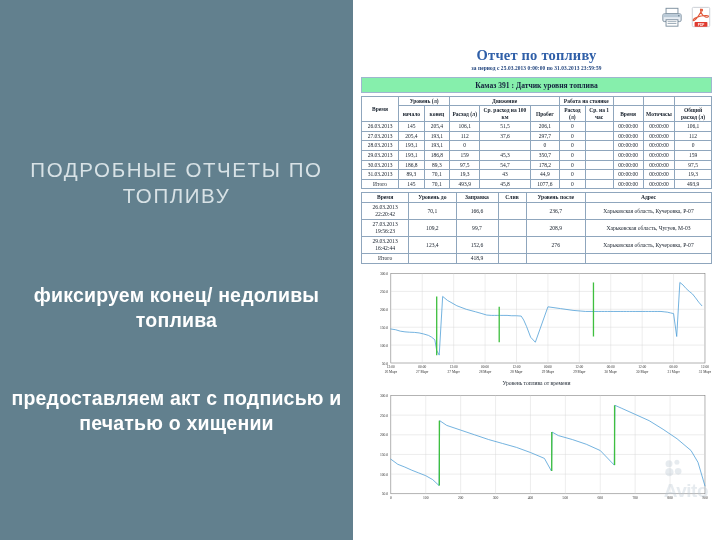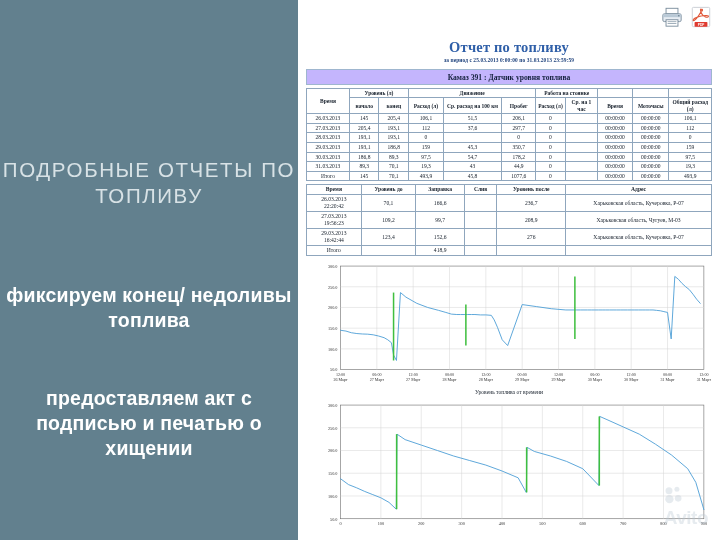--- a/index.html
+++ b/index.html
@@ -5,21 +5,21 @@
   html,body{margin:0;padding:0;}
   body{
     width:720px;height:540px;overflow:hidden;
     font-family:"Liberation Sans",sans-serif;
     background:#ffffff;
   }
   .stage{position:relative;width:720px;height:540px;display:flex;}
 
   
   .left-panel{
-    width:298px;height:540px;
+    width:353px;height:540px;
     background:#62808e;
     position:relative;
     flex:0 0 auto;
     box-sizing:border-box;
     padding:0 14px;
   }
   .headline{
     position:absolute;left:0;right:0;top:157px;
     text-align:center;
     color:#d8e2e6;
@@ -45,21 +45,21 @@
     font-weight:700;
     line-height:25px;
     letter-spacing:.2px;
   }
 
   
   .report{
     flex:1 1 auto;position:relative;height:540px;
     background:#ffffff;
     box-sizing:border-box;
-    padding:8px 6px;
+    padding:16px 6px;
     overflow:hidden;
   }
   .toolbar{
     position:absolute;right:8px;top:6px;
     display:flex;gap:7px;align-items:flex-start;
   }
   .ico{width:22px;height:22px;display:block;}
 
   .rpt-title{
     text-align:center;
@@ -77,21 +77,21 @@
     font-family:"Liberation Serif",serif;
     font-weight:700;
     font-size:5.4px;
     margin:1px 0 0 0;
     letter-spacing:.1px;
   }
 
   .obj-bar{
     margin:6px 2px 0 2px;
     border:1px solid #9fb6cf;
-    background:#c4b5fd;
+    background:#86efac;
     text-align:center;
     font-family:"Liberation Serif",serif;
     font-weight:700;
     font-size:7.6px;
     color:#14213d;
     padding:2.5px 0;
   }
 
   table.grid{
     border-collapse:collapse;

